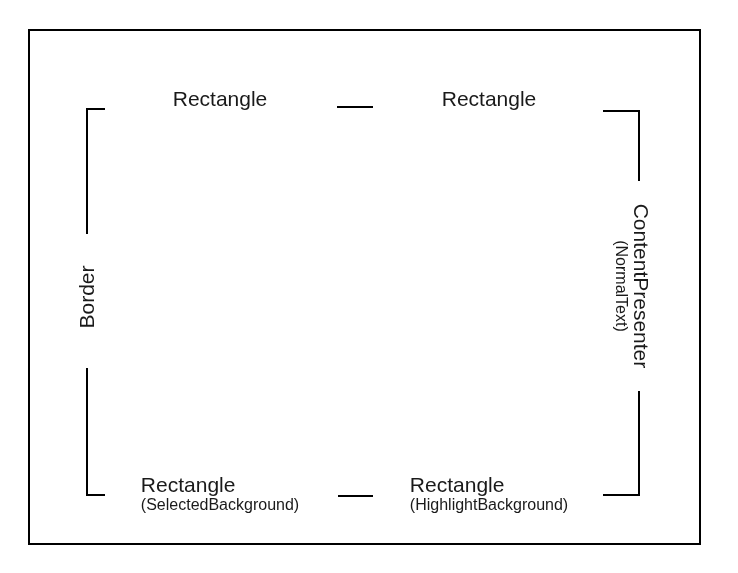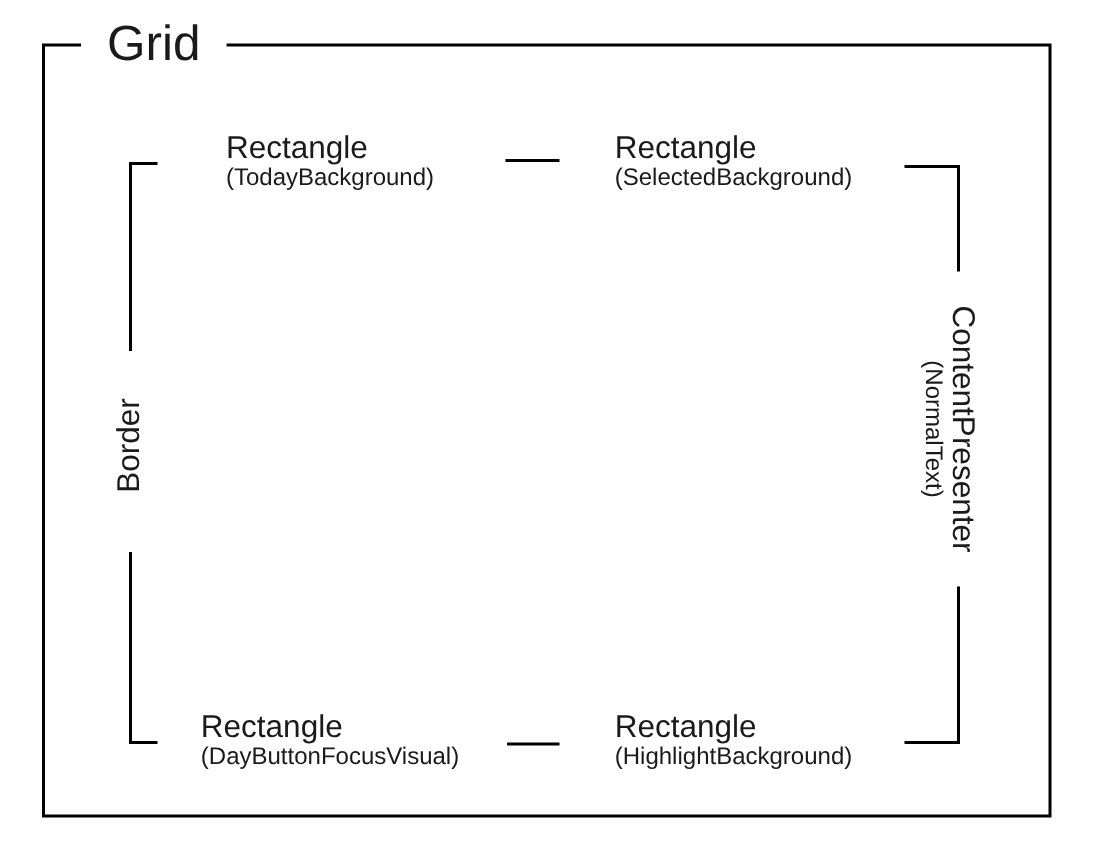--- a/index.html
+++ b/index.html
@@ -62,49 +62,46 @@
     transform: translate(-50%, -50%) rotate(90deg);
   }
 </style>
 </head>
 <body>
 
 <div id="canvas">
 
   <div id="outline" class="abs"></div>
 
-  <div id="grid-title" class="abs">Grid</div>
 
   <div id="border-bracket-top" class="abs stroke"></div>
   <div id="border-bracket-bottom" class="abs stroke"></div>
   <div id="border-label" class="abs v-label label-line1">Border</div>
 
   <div id="cp-bracket-top" class="abs stroke"></div>
   <div id="cp-bracket-bottom" class="abs stroke"></div>
   <div id="cp-label" class="abs v-label">
     <div class="label-line1">ContentPresenter</div>
     <div class="label-line2">(NormalText)</div>
   </div>
 
   <div id="dash-top" class="abs dash"></div>
   <div id="dash-bottom" class="abs dash"></div>
 
   <div id="label-top-left" class="abs part-label">
     <div class="label-line1">Rectangle</div>
-    <div class="label-line2">(TodayBackground)</div>
   </div>
 
   <div id="label-top-right" class="abs part-label">
     <div class="label-line1">Rectangle</div>
-    <div class="label-line2">(SelectedBackground)</div>
   </div>
 
   <div id="label-bottom-left" class="abs part-label">
     <div class="label-line1">Rectangle</div>
-    <div class="label-line2">(DayButtonFocusVisual)</div>
+    <div class="label-line2">(SelectedBackground)</div>
   </div>
 
   <div id="label-bottom-right" class="abs part-label">
     <div class="label-line1">Rectangle</div>
     <div class="label-line2">(HighlightBackground)</div>
   </div>
 
 </div>
 
 </body></html>

